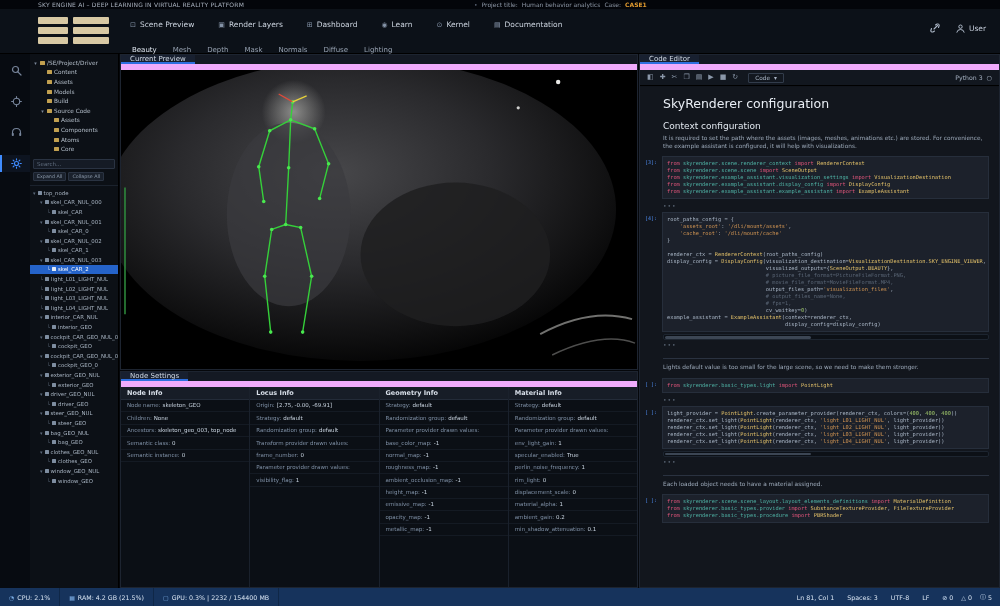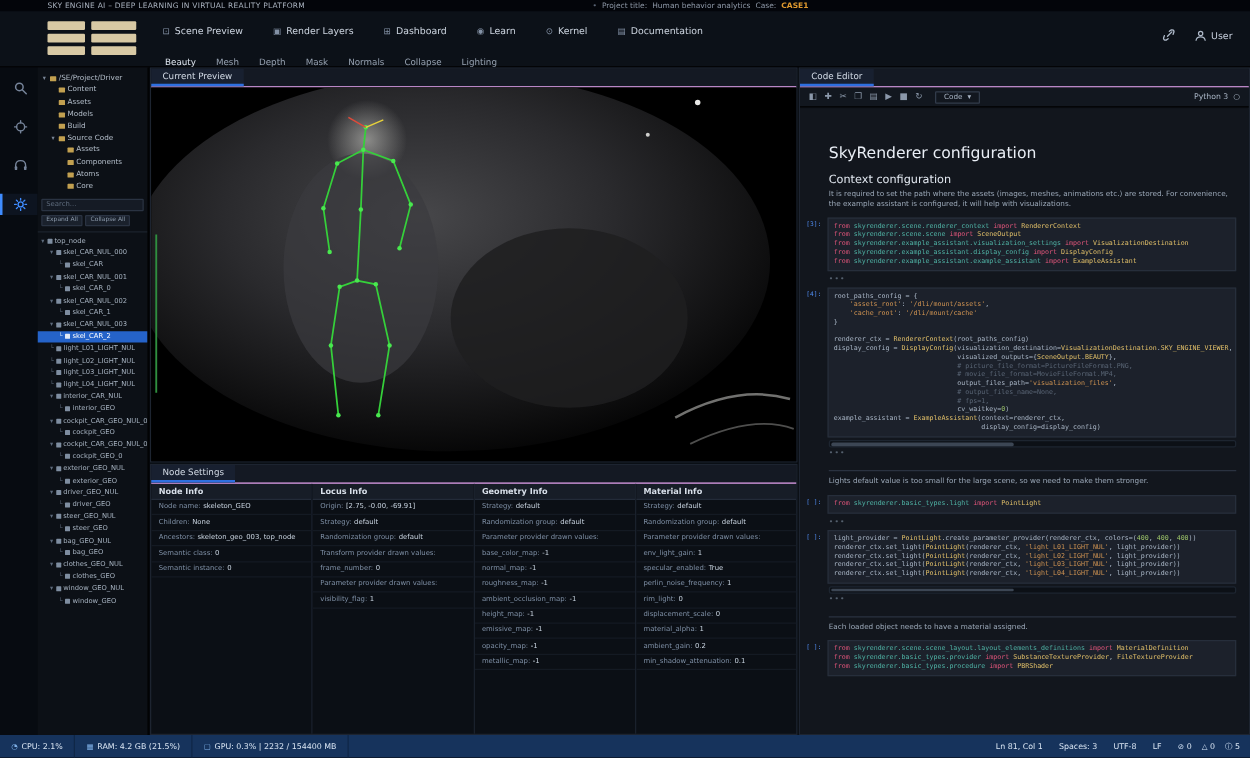--- a/index.html
+++ b/index.html
@@ -50,21 +50,21 @@
   .scenetree{border-top:1px solid #1b222d;padding-top:2px}
   .st-item{height:9.6px;display:flex;align-items:center;gap:2px;white-space:nowrap;overflow:hidden;font-size:5.4px;color:#a6b2c0;cursor:pointer;padding-right:2px}
   .st-prefix{color:#5d6a7b;font-size:5px;flex:none}
   .st-node-icon{width:4px;height:4px;background:#7e8da0;flex:none;border-radius:.5px}
   .st-item.selected{background:#2563c9;color:#fff}
   .st-item.selected .st-node-icon{background:#e2eaf6}
   .st-item.selected .st-prefix{color:#cfe0f6}
 
   
   .panel{position:absolute;background:#0b0f15;border:1px solid #1d2430}
-  .panel-header{height:15px;background:#141923;border-bottom:1px solid #f0abfc;display:flex}
+  .panel-header{height:15px;background:#141923;border-bottom:6px solid #f0abfc;display:flex}
   .tab{padding:0 9px;font-size:7px;color:#d2dae5;display:flex;align-items:center;border-bottom:2px solid #2e6fe0;background:#182030;cursor:pointer}
 
   
   .preview{left:120px;top:54px;width:518px;height:316px}
   .preview-body{position:absolute;left:0;top:15px;right:0;bottom:0;background:#000}
   .preview-body svg{width:100%;height:100%;display:block}
 
   
   .nodesettings{left:120px;top:371px;width:518px;height:217px}
   .ns-cols{display:flex;height:calc(100% - 15px)}
@@ -74,21 +74,21 @@
   .ns-row{padding:2.4px 6px;border-bottom:1px solid #141a23;font-size:5.5px;line-height:6.6px}
   .ns-label{color:#7f90a6;margin-right:2px}
   .ns-value{color:#c9d4e0}
 
   
   .codeeditor{left:639px;top:54px;width:361px;height:534px;background:#10141b}
   .ce-toolbar{height:16px;display:flex;align-items:center;gap:6px;padding:0 7px;background:#12171f;border-bottom:1px solid #000;color:#8b98aa;font-size:7px}
   .tb-icon{cursor:pointer;line-height:1}
   .cell-type{margin-left:4px;border:1px solid #323c4b;padding:1px 6px;font-size:5.8px;color:#a8b4c4;display:flex;gap:4px;align-items:center;border-radius:1px;cursor:pointer}
   .kernel{margin-left:auto;font-size:6.2px;color:#a8b4c4;display:flex;gap:4px;align-items:center}
-  .notebook{position:absolute;left:0;top:32px;right:0;bottom:0;overflow:hidden;padding:24px 10px 4px 5px;background:#12161d}
+  .notebook{position:absolute;left:0;top:32px;right:0;bottom:0;overflow:hidden;padding:6px 10px 4px 5px;background:#12161d}
   .nb-h1{font-size:12.5px;color:#e9eef5;margin:3px 0 10px 18px;font-weight:normal}
   .nb-h2{font-size:9px;font-weight:normal;color:#e2e8f0;margin:7px 0 4px 18px}
   .nb-p{font-size:5.8px;color:#9ba8b8;line-height:7.5px;margin:0 0 6px 18px;max-width:330px}
   .nb-hr{border-top:1px solid #2a3240;margin:9px 0 5px 18px}
   .nb-cell{display:flex;margin:2px 0}
   .nb-prompt{width:17px;flex:none;font-size:5px;color:#4f8cf0;font-family:"DejaVu Sans Mono",monospace;padding-top:3px}
   .nb-code{flex:1;background:#1c212b;border:1px solid #262e3b;padding:3px 4px;overflow:hidden}
   .nb-line{font-family:"DejaVu Sans Mono",monospace;font-size:5.3px;line-height:7px;white-space:pre;color:#a9b6c6}
   .nb-dots{margin-left:18px;color:#55606e;font-size:6px;letter-spacing:1px;padding:1px 0;cursor:pointer}
   .nb-hscroll{margin-left:18px;height:6px;background:#0c1016;border:1px solid #1d2530;position:relative;border-radius:2px}
@@ -190,21 +190,21 @@
         <span class="mode selected">Beauty</span>
 
         <span class="mode">Mesh</span>
 
         <span class="mode">Depth</span>
 
         <span class="mode">Mask</span>
 
         <span class="mode">Normals</span>
 
-        <span class="mode">Collapse</span>
+        <span class="mode">Diffuse</span>
 
         <span class="mode">Lighting</span>
       </div>
   </nav>
 
   <div class="rail">
     <div class="rail-item">
       <svg width="11" height="11" viewBox="0 0 11 11">
           <g fill="none" stroke="currentColor" stroke-width="1.2" stroke-linecap="round">
             <circle cx="4.5" cy="4.5" r="3"></circle>

